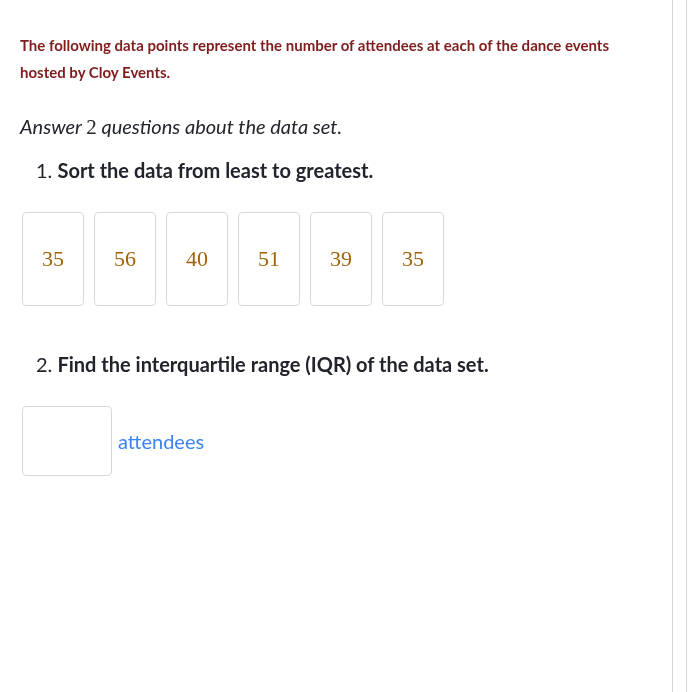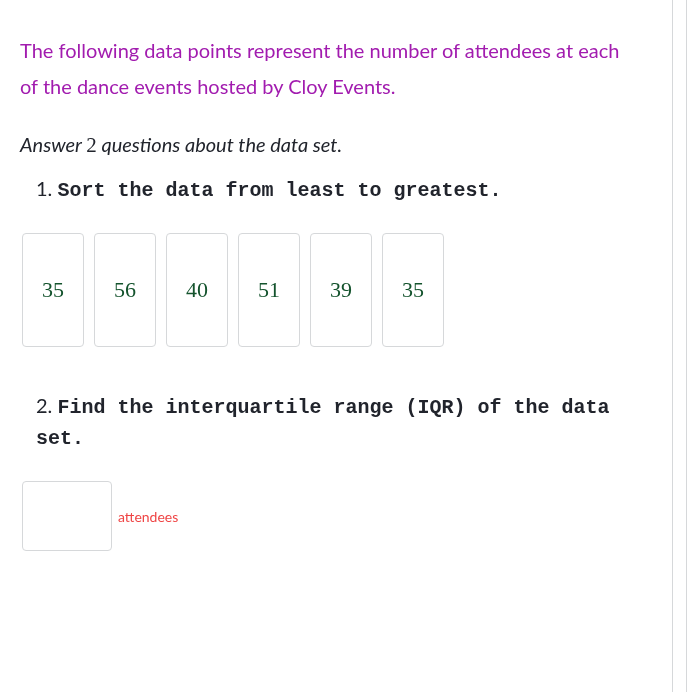--- a/index.html
+++ b/index.html
@@ -10,25 +10,25 @@
     width: 696px;
     height: 692px;
     position: relative;
     background: #fff;
   }
   .content {
     padding: 32px 20px 20px 20px;
     width: 660px;
   }
   .intro {
-    font-size: 20px;
+    font-size: 15px;
     line-height: 1.8;
-    color: #a21caf;
+    color: #7f1d1d;
     margin: 0 0 28px 0;
-    font-weight: 400;
+    font-weight: 700;
   }
   .instruction {
     font-size: 20px;
     font-style: italic;
     margin: 0 0 16px 0;
     font-weight: 400;
   }
   .instruction .count {
     font-family: "Times New Roman", Times, serif;
     font-style: normal;
@@ -38,38 +38,37 @@
     font-size: 20px;
     margin: 0 0 28px 0;
     padding-left: 16px;
     line-height: 1.4;
   }
   .qprompt .num {
     font-weight: 400;
   }
   .qprompt .bold {
     font-weight: 700;
-    font-family: Liberation Mono, monospace;
   }
   .tiles {
     display: flex;
     gap: 10px;
     margin: 0 0 44px 2px;
   }
   .tile {
     width: 62px;
-    height: 114px;
+    height: 94px;
     border: 1px solid #d6d8da;
     border-radius: 4px;
     display: flex;
     align-items: center;
     justify-content: center;
     font-family: "Times New Roman", Times, serif;
     font-size: 22px;
-    color: #14532d;
+    color: #a16207;
     background: #fff;
     cursor: grab;
     user-select: none;
   }
   .answer-row {
     display: flex;
     align-items: center;
     gap: 6px;
     margin-left: 2px;
     margin-top: 28px;
@@ -78,22 +77,22 @@
     width: 90px;
     height: 70px;
     border: 1px solid #d6d8da;
     border-radius: 4px;
     font-size: 20px;
     text-align: center;
     font-family: inherit;
     outline: none;
   }
   .answer-label {
-    font-size: 14px;
-    color: #ef4444;
+    font-size: 20px;
+    color: #3b82f6;
   }
   .vline {
     position: absolute;
     top: 0;
     width: 1px;
     background: #d6d8da;
   }
   .vline.a { left: 672px; height: 692px; }
   .vline.b { left: 686px; height: 692px; }
 </style>

